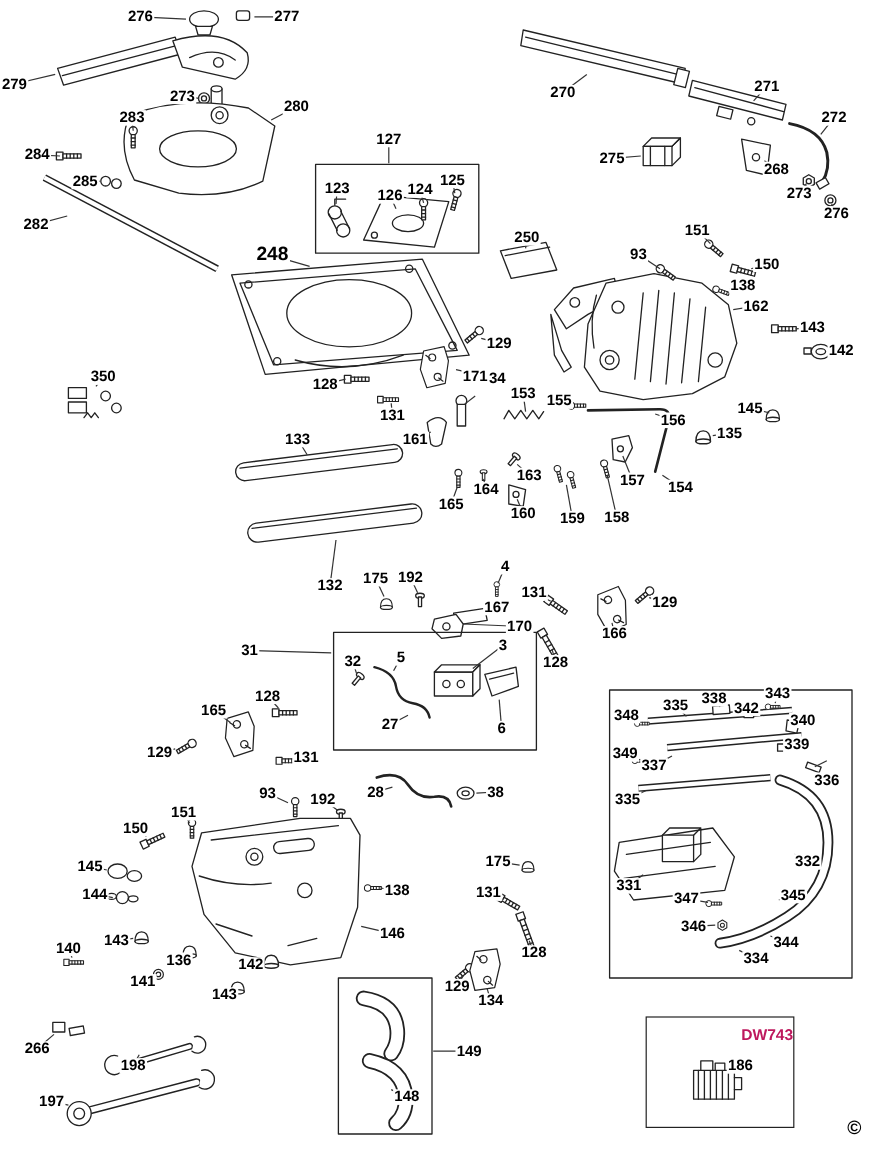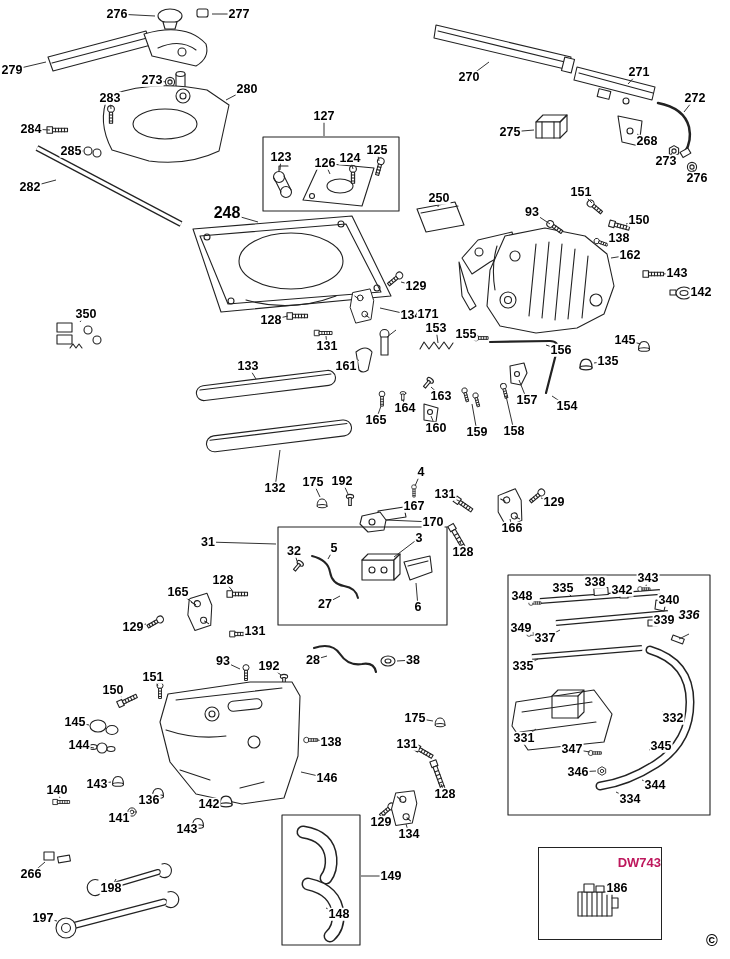--- a/index.html
+++ b/index.html
@@ -516,21 +516,21 @@
       <span class="part-label" style="left: 619px; top: 238px;">138</span>
       <span class="part-label" style="left: 630px; top: 255px;">162</span>
       <span class="part-label" style="left: 677px; top: 273px;">143</span>
       <span class="part-label" style="left: 701px; top: 292px;">142</span>
       <span class="part-label" style="left: 625px; top: 340px;">145</span>
       <span class="part-label" style="left: 608px; top: 361px;">135</span>
       <span class="part-label" style="left: 416px; top: 286px;">129</span>
       <span class="part-label" style="left: 271px; top: 320px;">128</span>
       <span class="part-label" style="left: 411px; top: 315px;">134</span>
       <span class="part-label" style="left: 327px; top: 346px;">131</span>
-      <span class="part-label" style="left: 396px; top: 314px; margin-left: 32px;">171</span>
+      <span class="part-label" style="left: 396px; top: 314px;">171</span>
       <span class="part-label" style="left: 436px; top: 328px;">153</span>
       <span class="part-label" style="left: 466px; top: 334px;">155</span>
       <span class="part-label" style="left: 561px; top: 350px;">156</span>
       <span class="part-label" style="left: 346px; top: 366px; text-align: center;">161</span>
       <span class="part-label" style="left: 248px; top: 366px;">133</span>
       <span class="part-label" style="left: 376px; top: 420px;">165</span>
       <span class="part-label" style="left: 441px; top: 396px;">163</span>
       <span class="part-label" style="left: 405px; top: 408px;">164</span>
       <span class="part-label" style="left: 436px; top: 428px;">160</span>
       <span class="part-label" style="left: 477px; top: 432px;">159</span>
@@ -556,21 +556,21 @@
       <span class="part-label" style="left: 418px; top: 607px;">6</span>
       <span class="part-label" style="left: 522px; top: 596px;">348</span>
       <span class="part-label" style="left: 563px; top: 588px;">335</span>
       <span class="part-label" style="left: 595px; top: 582px;">338</span>
       <span class="part-label" style="left: 622px; top: 590px;">342</span>
       <span class="part-label" style="left: 648px; top: 578px;">343</span>
       <span class="part-label" style="left: 669px; top: 600px;">340</span>
       <span class="part-label" style="left: 521px; top: 628px;">349</span>
       <span class="part-label" style="left: 545px; top: 638px;">337</span>
       <span class="part-label" style="left: 664px; top: 620px;">339</span>
-      <span class="part-label" style="left: 689px; top: 615px; font-style: italic;">336</span>
+      <span class="part-label" style="left: 689px; top: 650px;">336</span>
       <span class="part-label" style="left: 523px; top: 666px;">335</span>
       <span class="part-label" style="left: 673px; top: 718px;">332</span>
       <span class="part-label" style="left: 524px; top: 738px;">331</span>
       <span class="part-label" style="left: 572px; top: 749px;">347</span>
       <span class="part-label" style="left: 661px; top: 746px;">345</span>
       <span class="part-label" style="left: 578px; top: 772px;">346</span>
       <span class="part-label" style="left: 655px; top: 785px;">344</span>
       <span class="part-label" style="left: 630px; top: 799px;">334</span>
       <span class="part-label" style="left: 178px; top: 592px;">165</span>
       <span class="part-label" style="left: 223px; top: 580px;">128</span>

